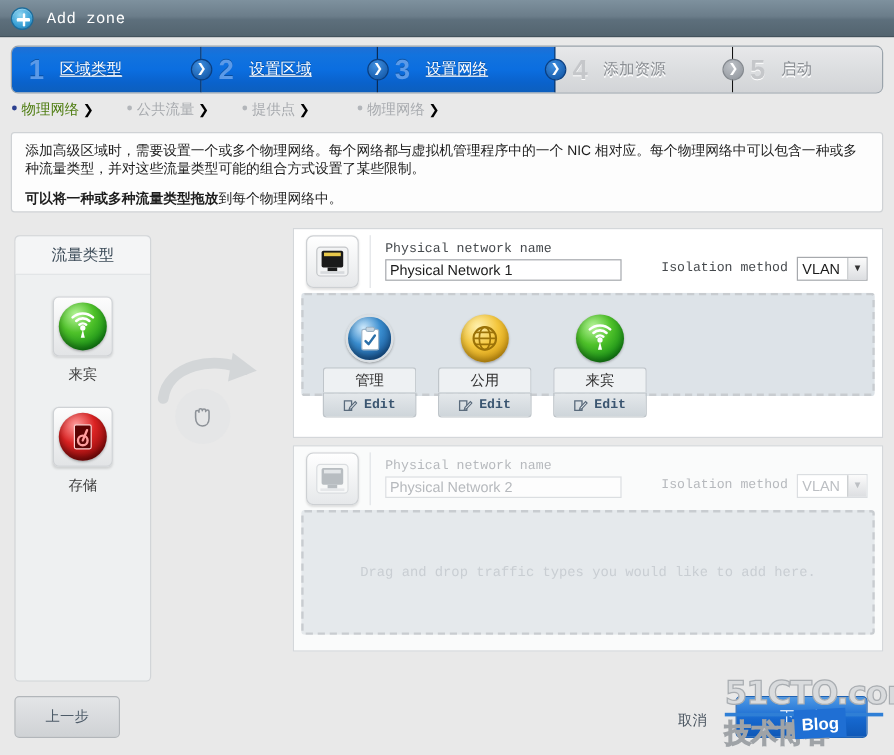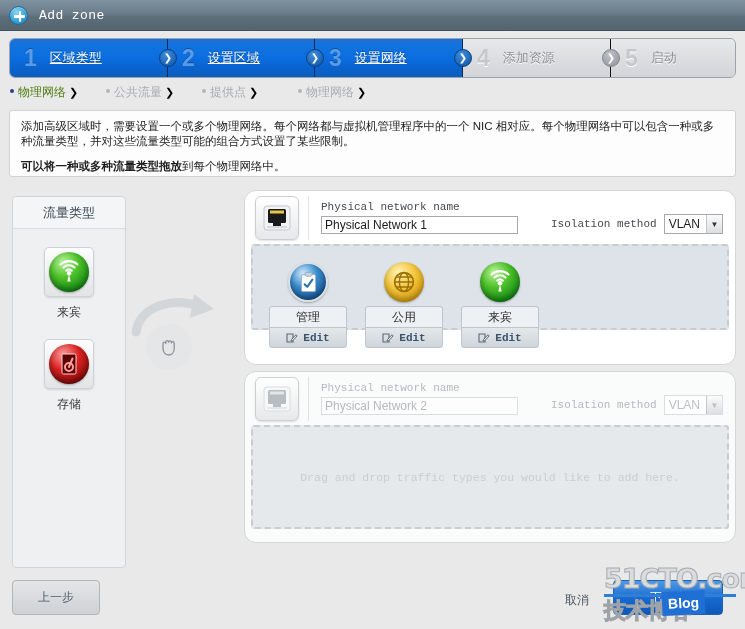--- a/index.html
+++ b/index.html
@@ -129,21 +129,21 @@
   .orb.blue{ background:radial-gradient(circle at 36% 26%, #cfe9fb 0%, #3a8ed0 40%, #1a5a9b 78%, #0d3f72 100%);
              box-shadow:inset 0 -3px 6px rgba(0,0,0,.35), 0 1px 2px rgba(0,0,0,.3);
              border:2px solid #dadfe3; }
   .orb.gold{ background:radial-gradient(circle at 36% 26%, #fff1b0 0%, #f4c63c 42%, #d99f13 78%, #b07c06 100%);
              box-shadow:inset 0 -3px 6px rgba(0,0,0,.3), 0 1px 2px rgba(0,0,0,.3); }
   .orb svg{ display:block; }
 
   
   .net-panel{
     position:absolute; left:244px; width:492px;
-    border:1px solid #d4d7da; border-radius:12px; background:#ffffff;
+    border:1px solid #d4d7da; border-radius:0; background:#ffffff;
   }
   .net-panel.p1{ top:190px; height:175px; }
   .net-panel.p2{ top:371px; height:172px; background:#fafbfb; }
 
   .net-head{ height:53px; display:flex; align-items:center; padding:0 10px; }
   .nic-tile{
     width:44px; height:44px; border-radius:6px; flex:0 0 auto;
     background:linear-gradient(to bottom,#ffffff,#e6e8ea);
     border:1px solid #cdd0d3; box-shadow:0 1px 2px rgba(0,0,0,.12);
     display:flex; align-items:center; justify-content:center;

